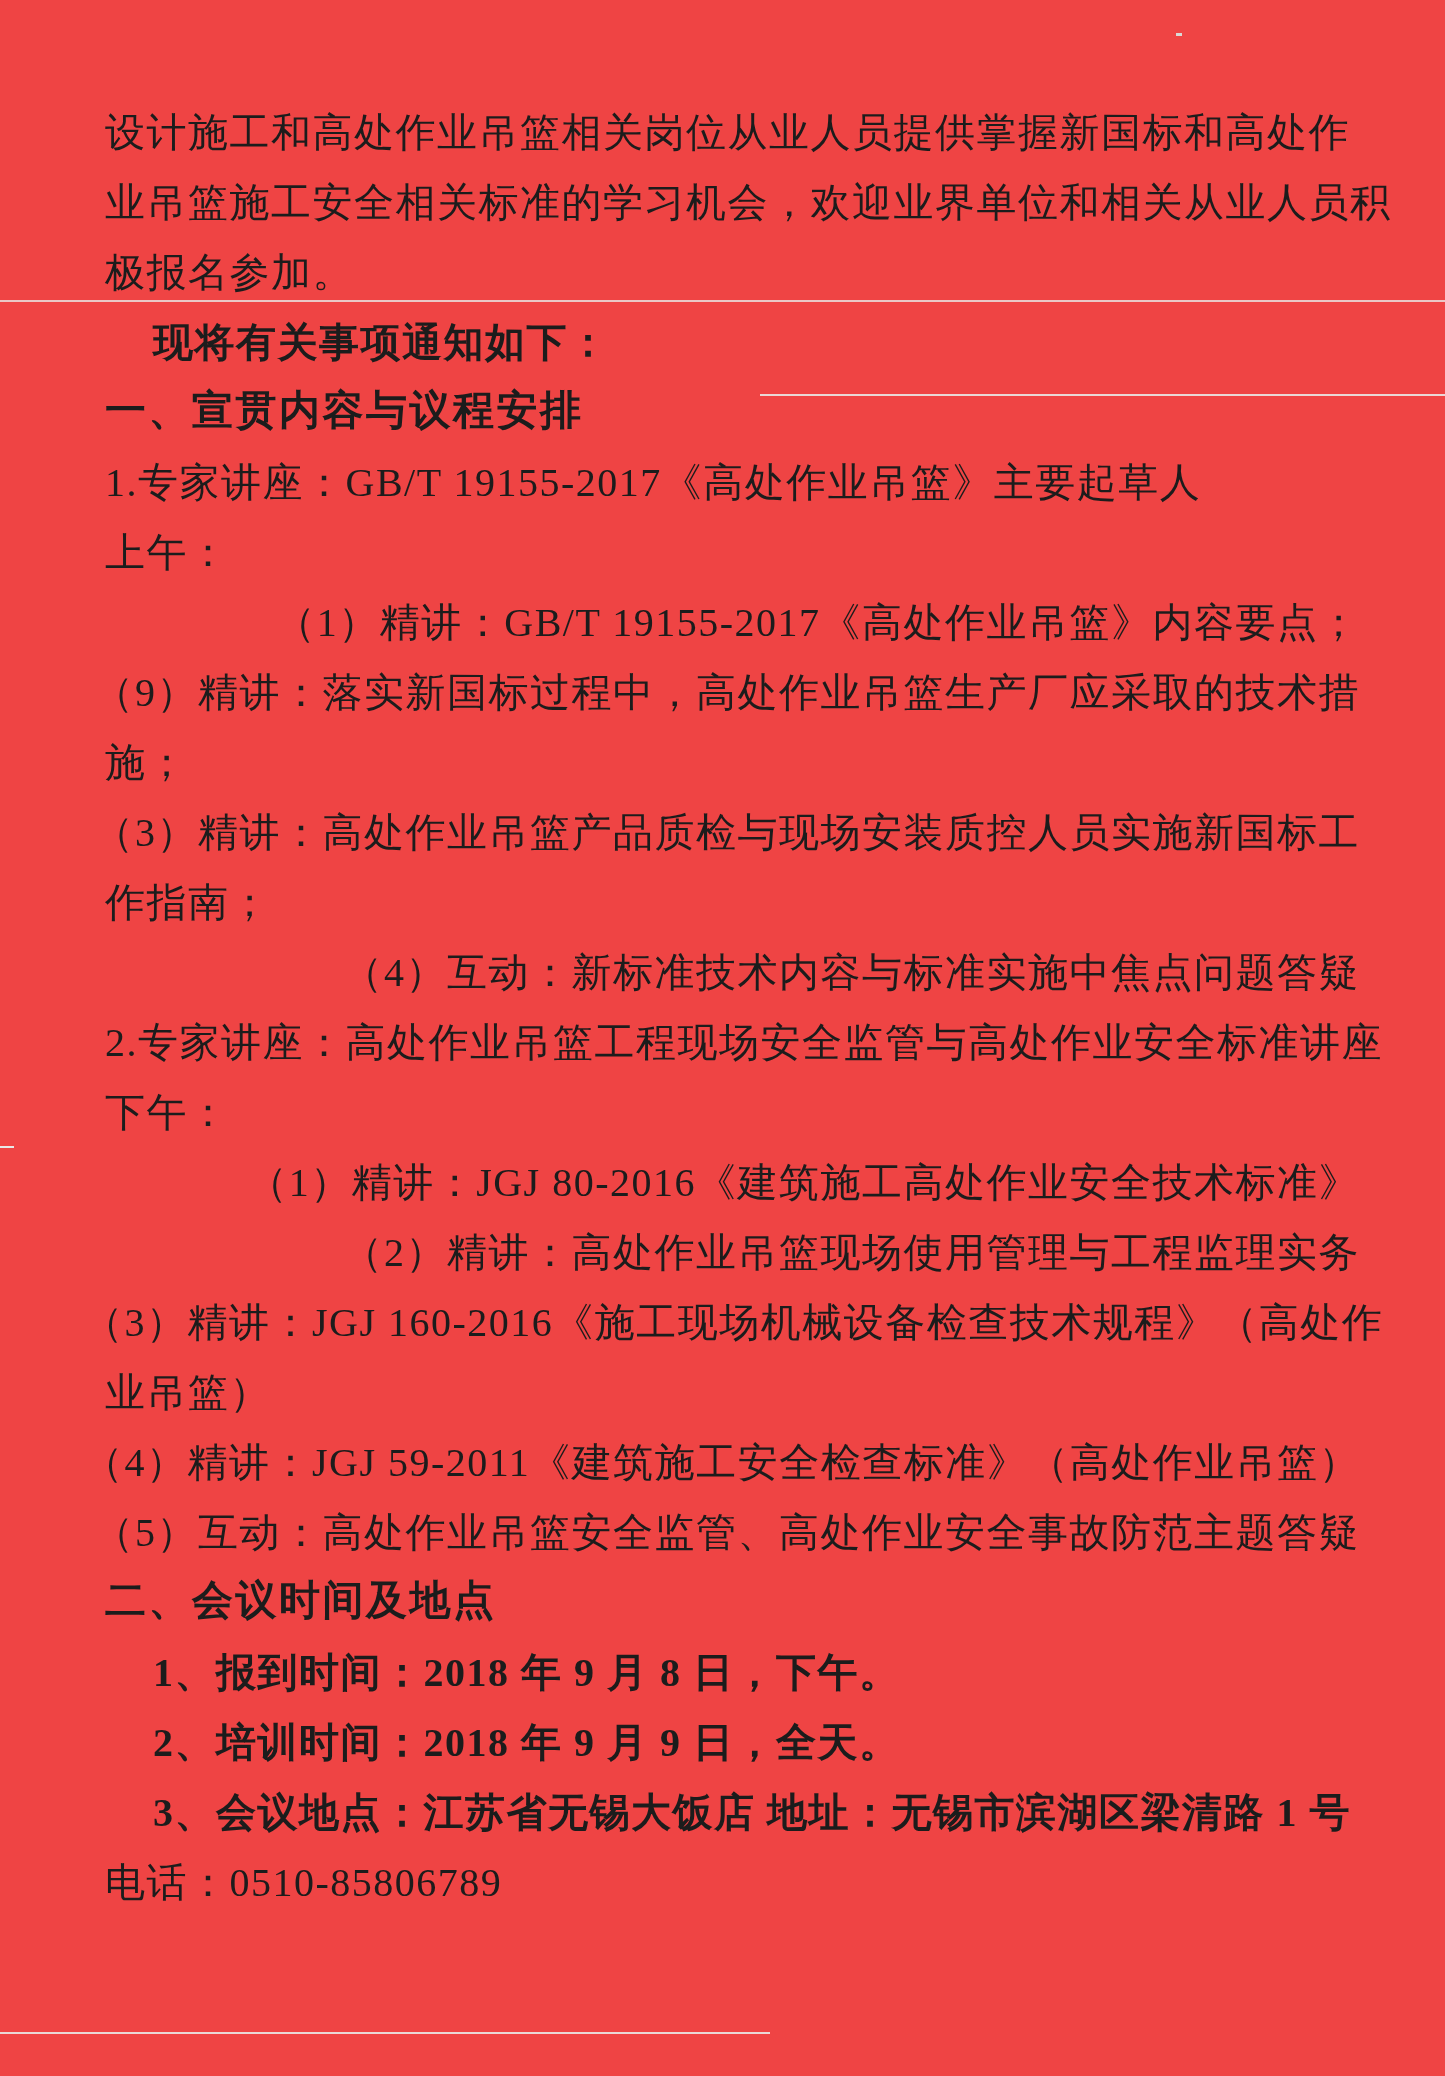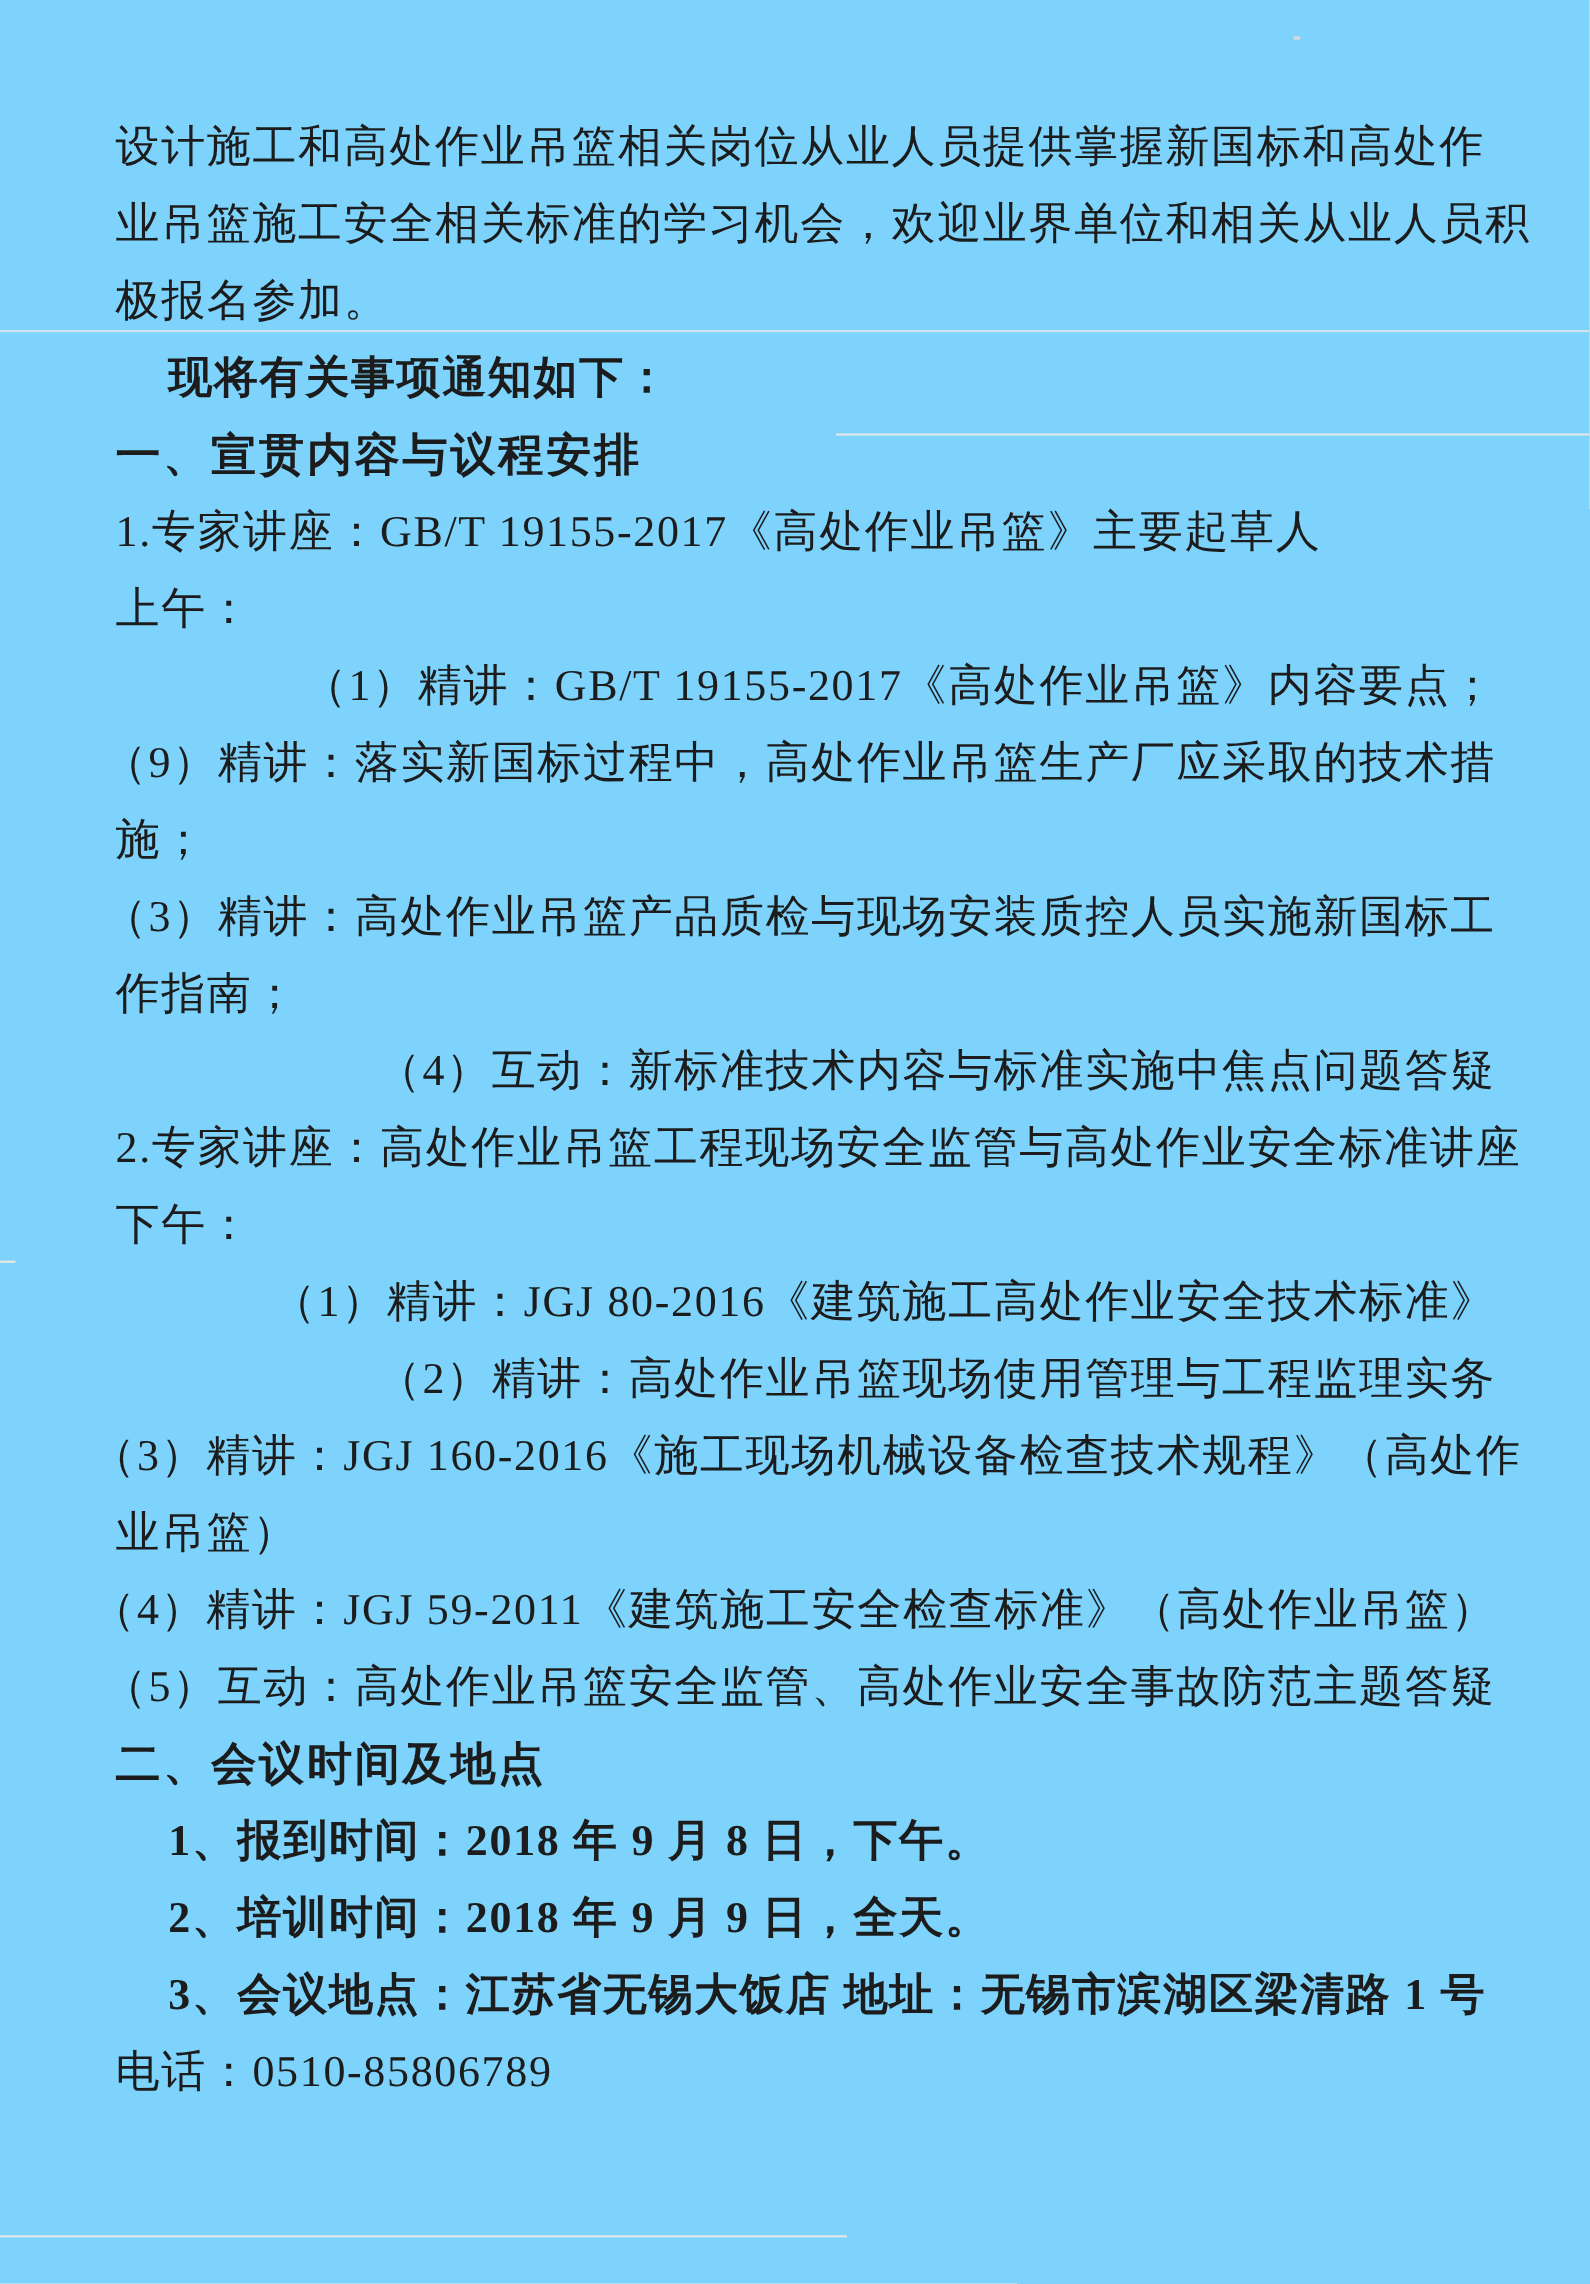--- a/index.html
+++ b/index.html
@@ -6,41 +6,41 @@
   body {
     width: 1445px;
     height: 2076px;
     background: #f6f6f4;
     font-family: "Liberation Serif", "DejaVu Serif", serif;
   }
   .page {
     position: relative;
     width: 1445px;
     height: 2076px;
-    background: #7dd3fc;
+    background: #ef4444;
     color: #1c1c1c;
     overflow: hidden;
   }
   .content {
     position: absolute;
     top: 98px;
     left: 105px;
     right: 85px;
   }
   .line {
     height: 70px;
     line-height: 70px;
     font-size: 40px;
     letter-spacing: 1.5px;
     white-space: nowrap;
   }
   .indent { padding-left: 48px; font-weight: bold; }
   .bracket { margin-left: -22px; text-align: right; }
   .heading {
-    font-family: Liberation Serif, serif;
+    font-family: Liberation Mono, monospace;
     font-weight: bold;
     font-size: 41px;
     letter-spacing: 2.5px;
   }
   
   .artifact {
     position: absolute;
     background: #e9e9e7;
     pointer-events: none;
   }

